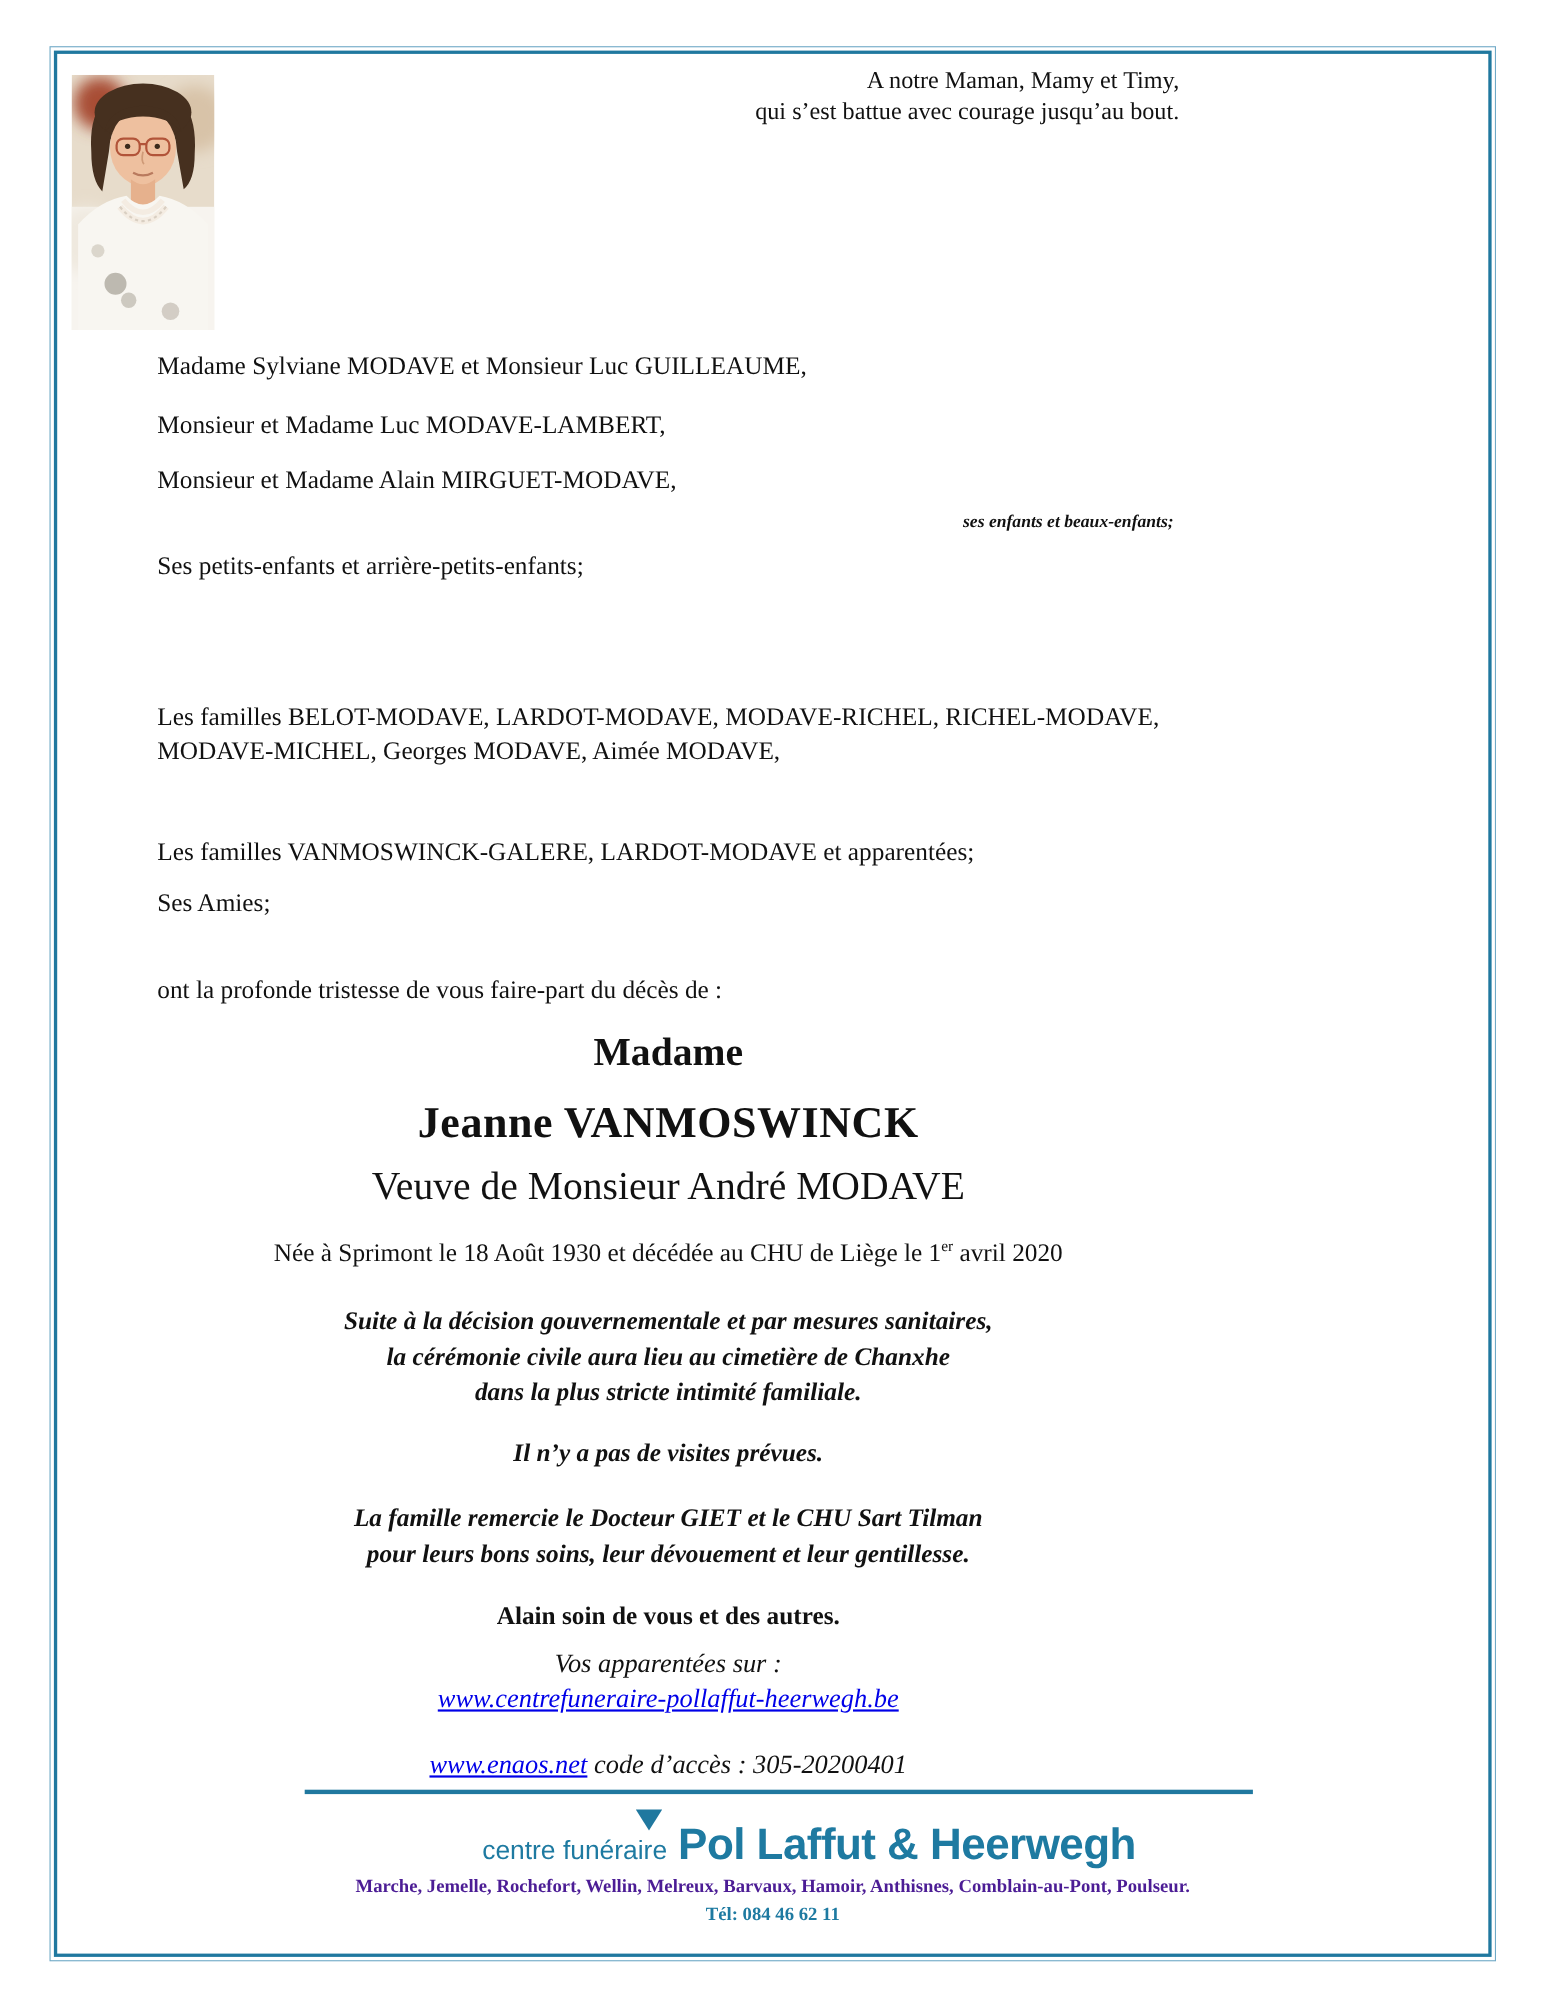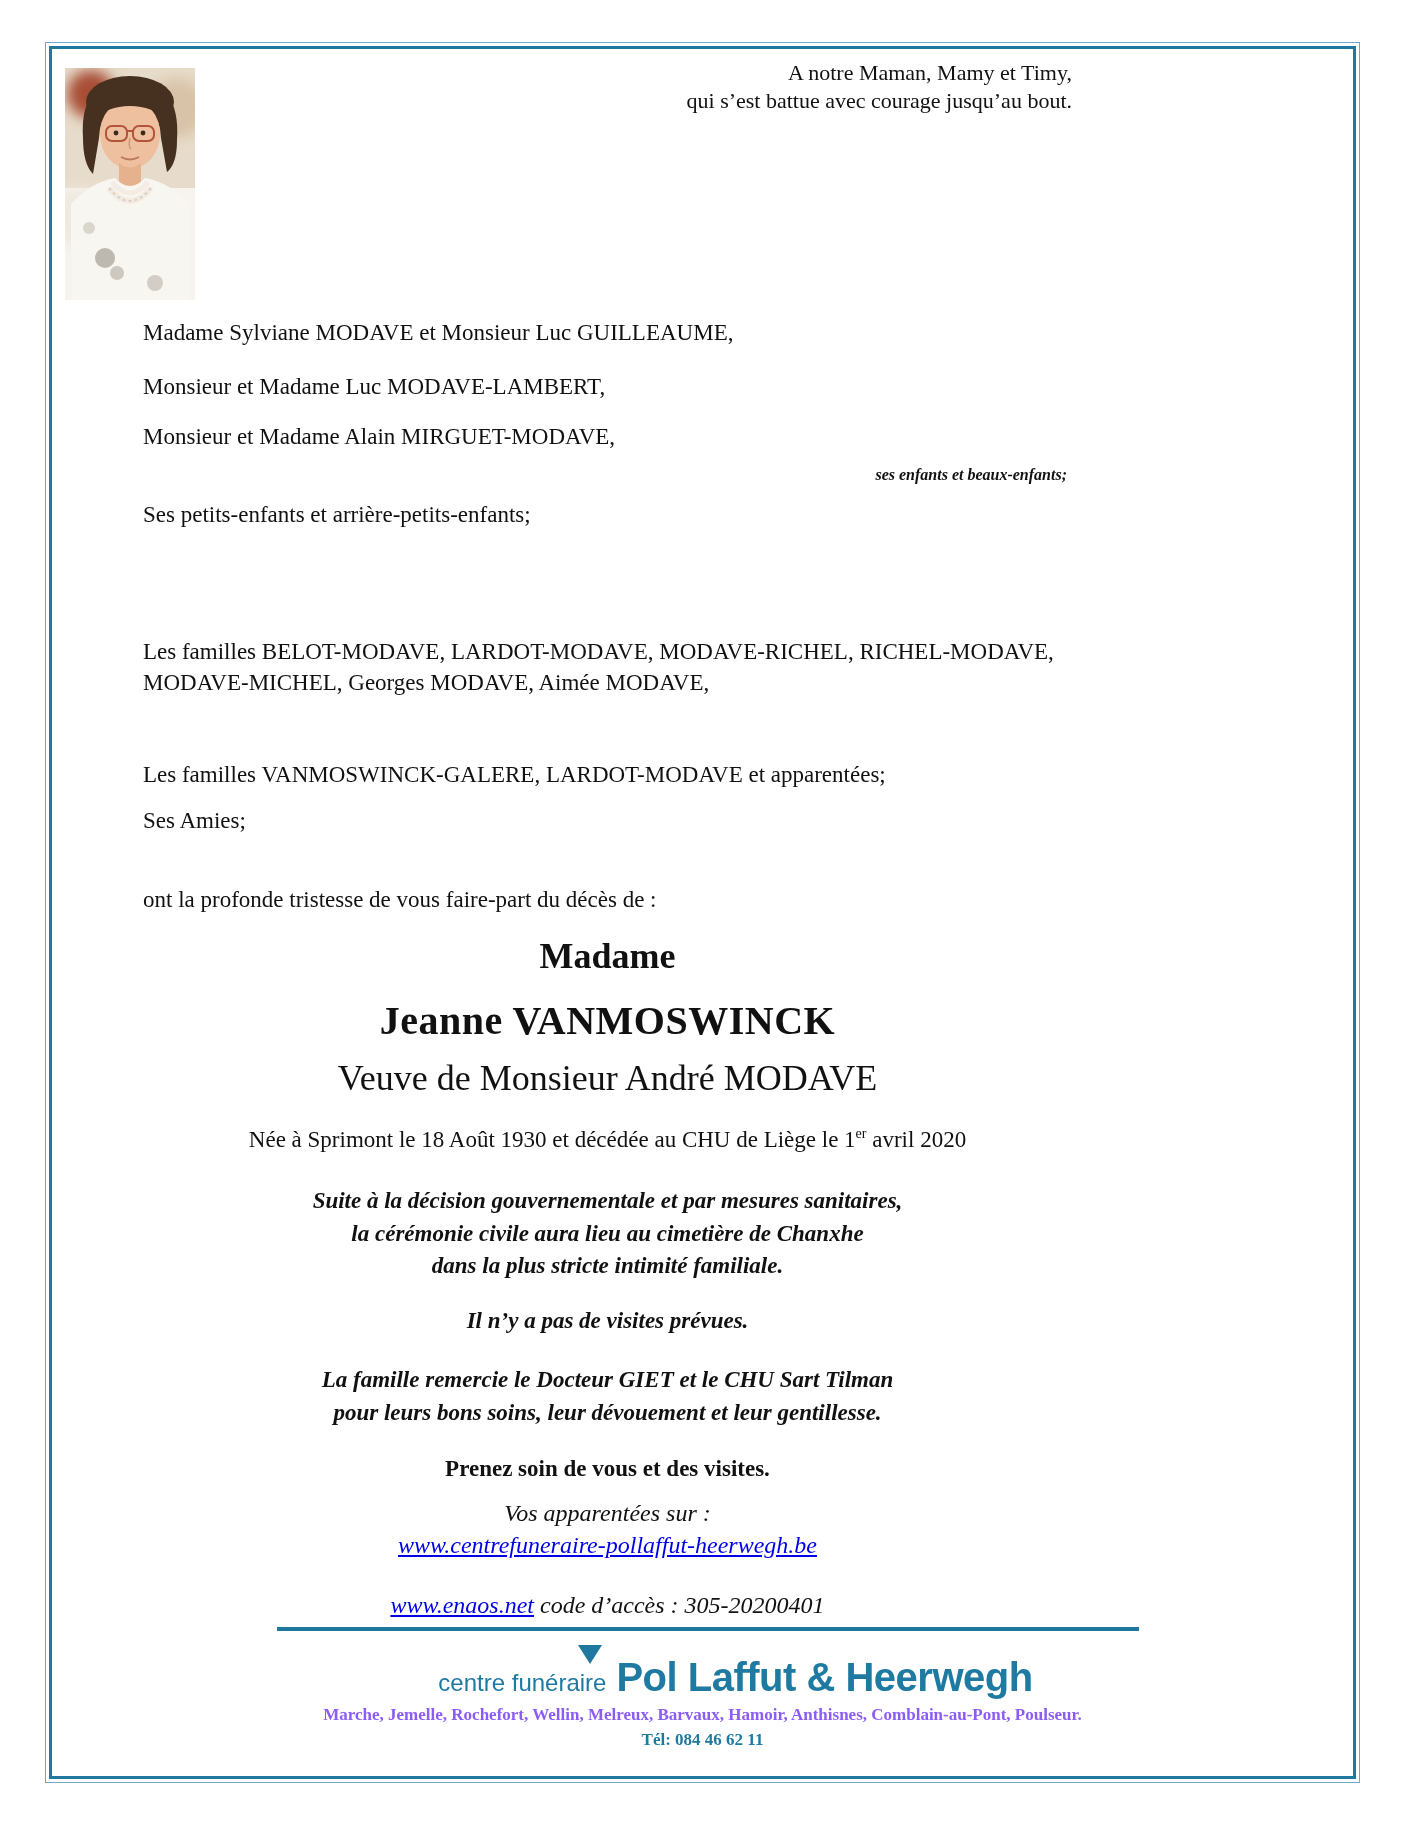--- a/index.html
+++ b/index.html
@@ -57,21 +57,21 @@
   }
   .logo-row{
     left:0;top:1606px;width:100%;
     display:flex;justify-content:center;align-items:baseline;gap:10px;
     font-family:"Liberation Sans", sans-serif;color:#1e7aa1;padding-left:33px;
   }
   .logo-prefix{font-size:24px;}
   .logo-name{font-size:40px;font-weight:bold;letter-spacing:-0.5px;}
   .towns{
     left:0;top:1656px;width:100%;text-align:center;
-    font-size:17px;font-weight:bold;color:#8b5cf6;
+    font-size:17px;font-weight:bold;color:#4c1d95;
   }
   .tel{
     left:0;top:1681px;width:100%;text-align:center;
     font-size:17px;font-weight:bold;color:#1e7aa1;
   }
 </style>
 </head>
 <body>
 
 <div class="page">
@@ -144,21 +144,21 @@
       <div class="abs centercol dateline" style="top:1077px">
         <span>Née à Sprimont le 18 Août 1930 et décédée au CHU de Liège le 1</span><sup>er</sup><span> avril 2020</span>
       </div>
 
       <div class="abs centercol cer" style="top:1139px">Suite à la décision gouvernementale et par mesures sanitaires,</div>
       <div class="abs centercol cer" style="top:1172px">la cérémonie civile aura lieu au cimetière de Chanxhe</div>
       <div class="abs centercol cer" style="top:1204px">dans la plus stricte intimité familiale.</div>
       <div class="abs centercol cer" style="top:1259px">Il n’y a pas de visites prévues.</div>
       <div class="abs centercol cer" style="top:1318px">La famille remercie le Docteur GIET et le CHU Sart Tilman</div>
       <div class="abs centercol cer" style="top:1351px">pour leurs bons soins, leur dévouement et leur gentillesse.</div>
-      <div class="abs centercol prenez" style="top:1407px">Prenez soin de vous et des visites.</div>
+      <div class="abs centercol prenez" style="top:1407px">Alain soin de vous et des autres.</div>
 
       <div class="abs centercol vos" style="top:1451px">Vos apparentées sur :</div>
       <div class="abs centercol linkline" style="top:1483px">
         <a class="weblink">www.centrefuneraire-pollaffut-heerwegh.be</a>
       </div>
       <div class="abs centercol linkline" style="top:1543px">
         <a class="weblink">www.enaos.net</a><span> code d’accès : 305-20200401</span>
       </div>
 
       <div class="abs sep"></div>

